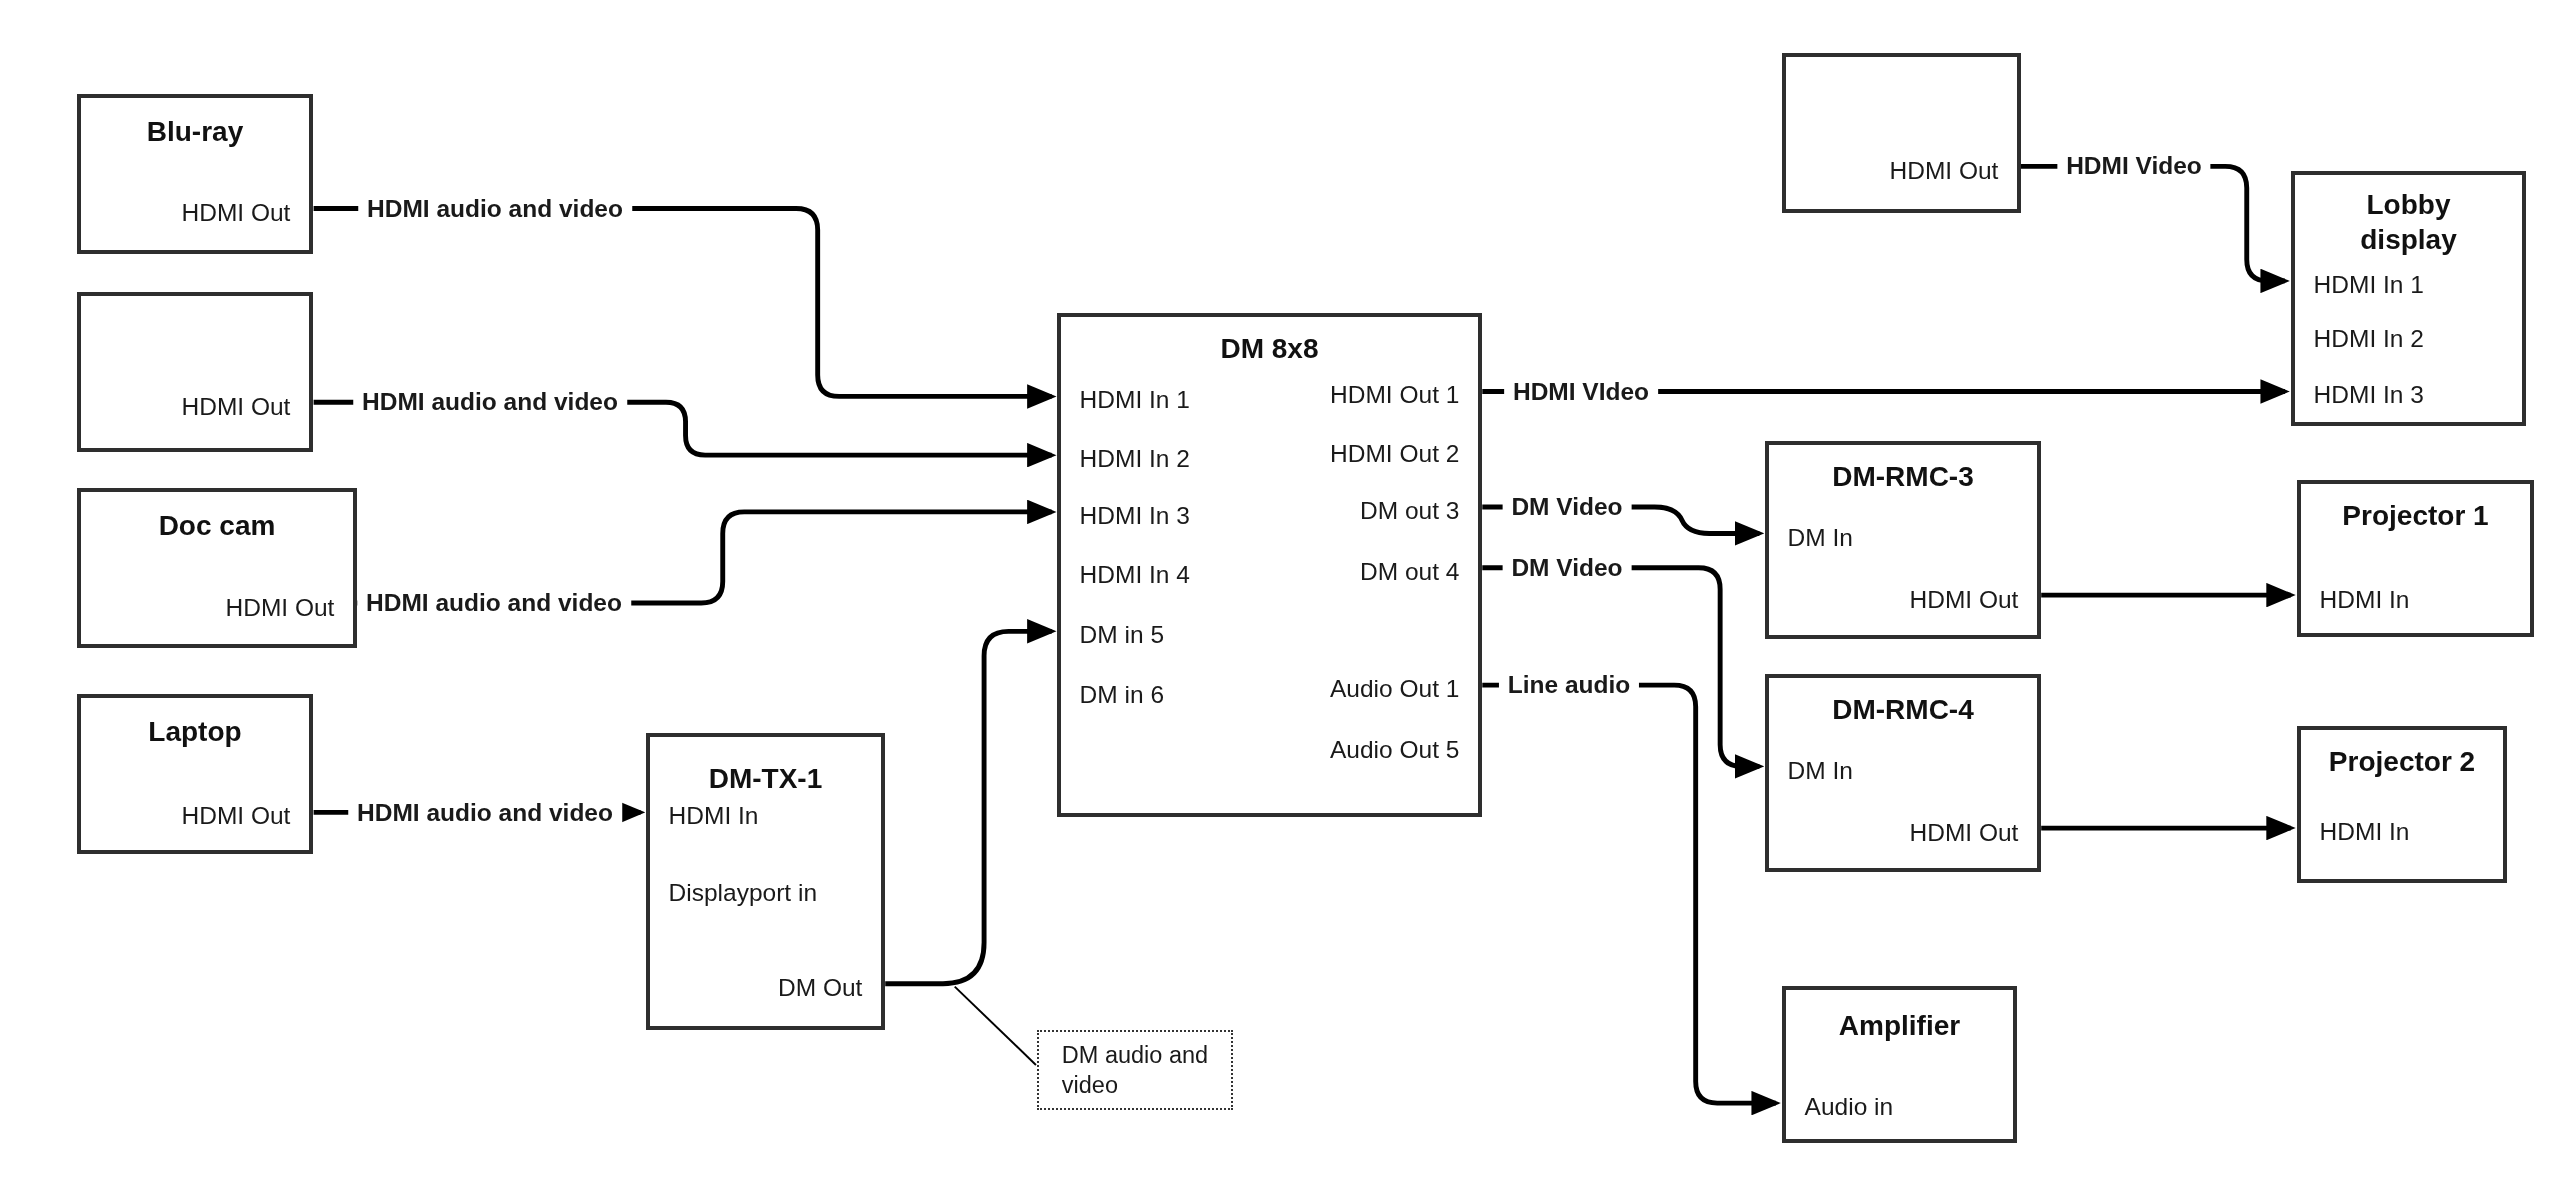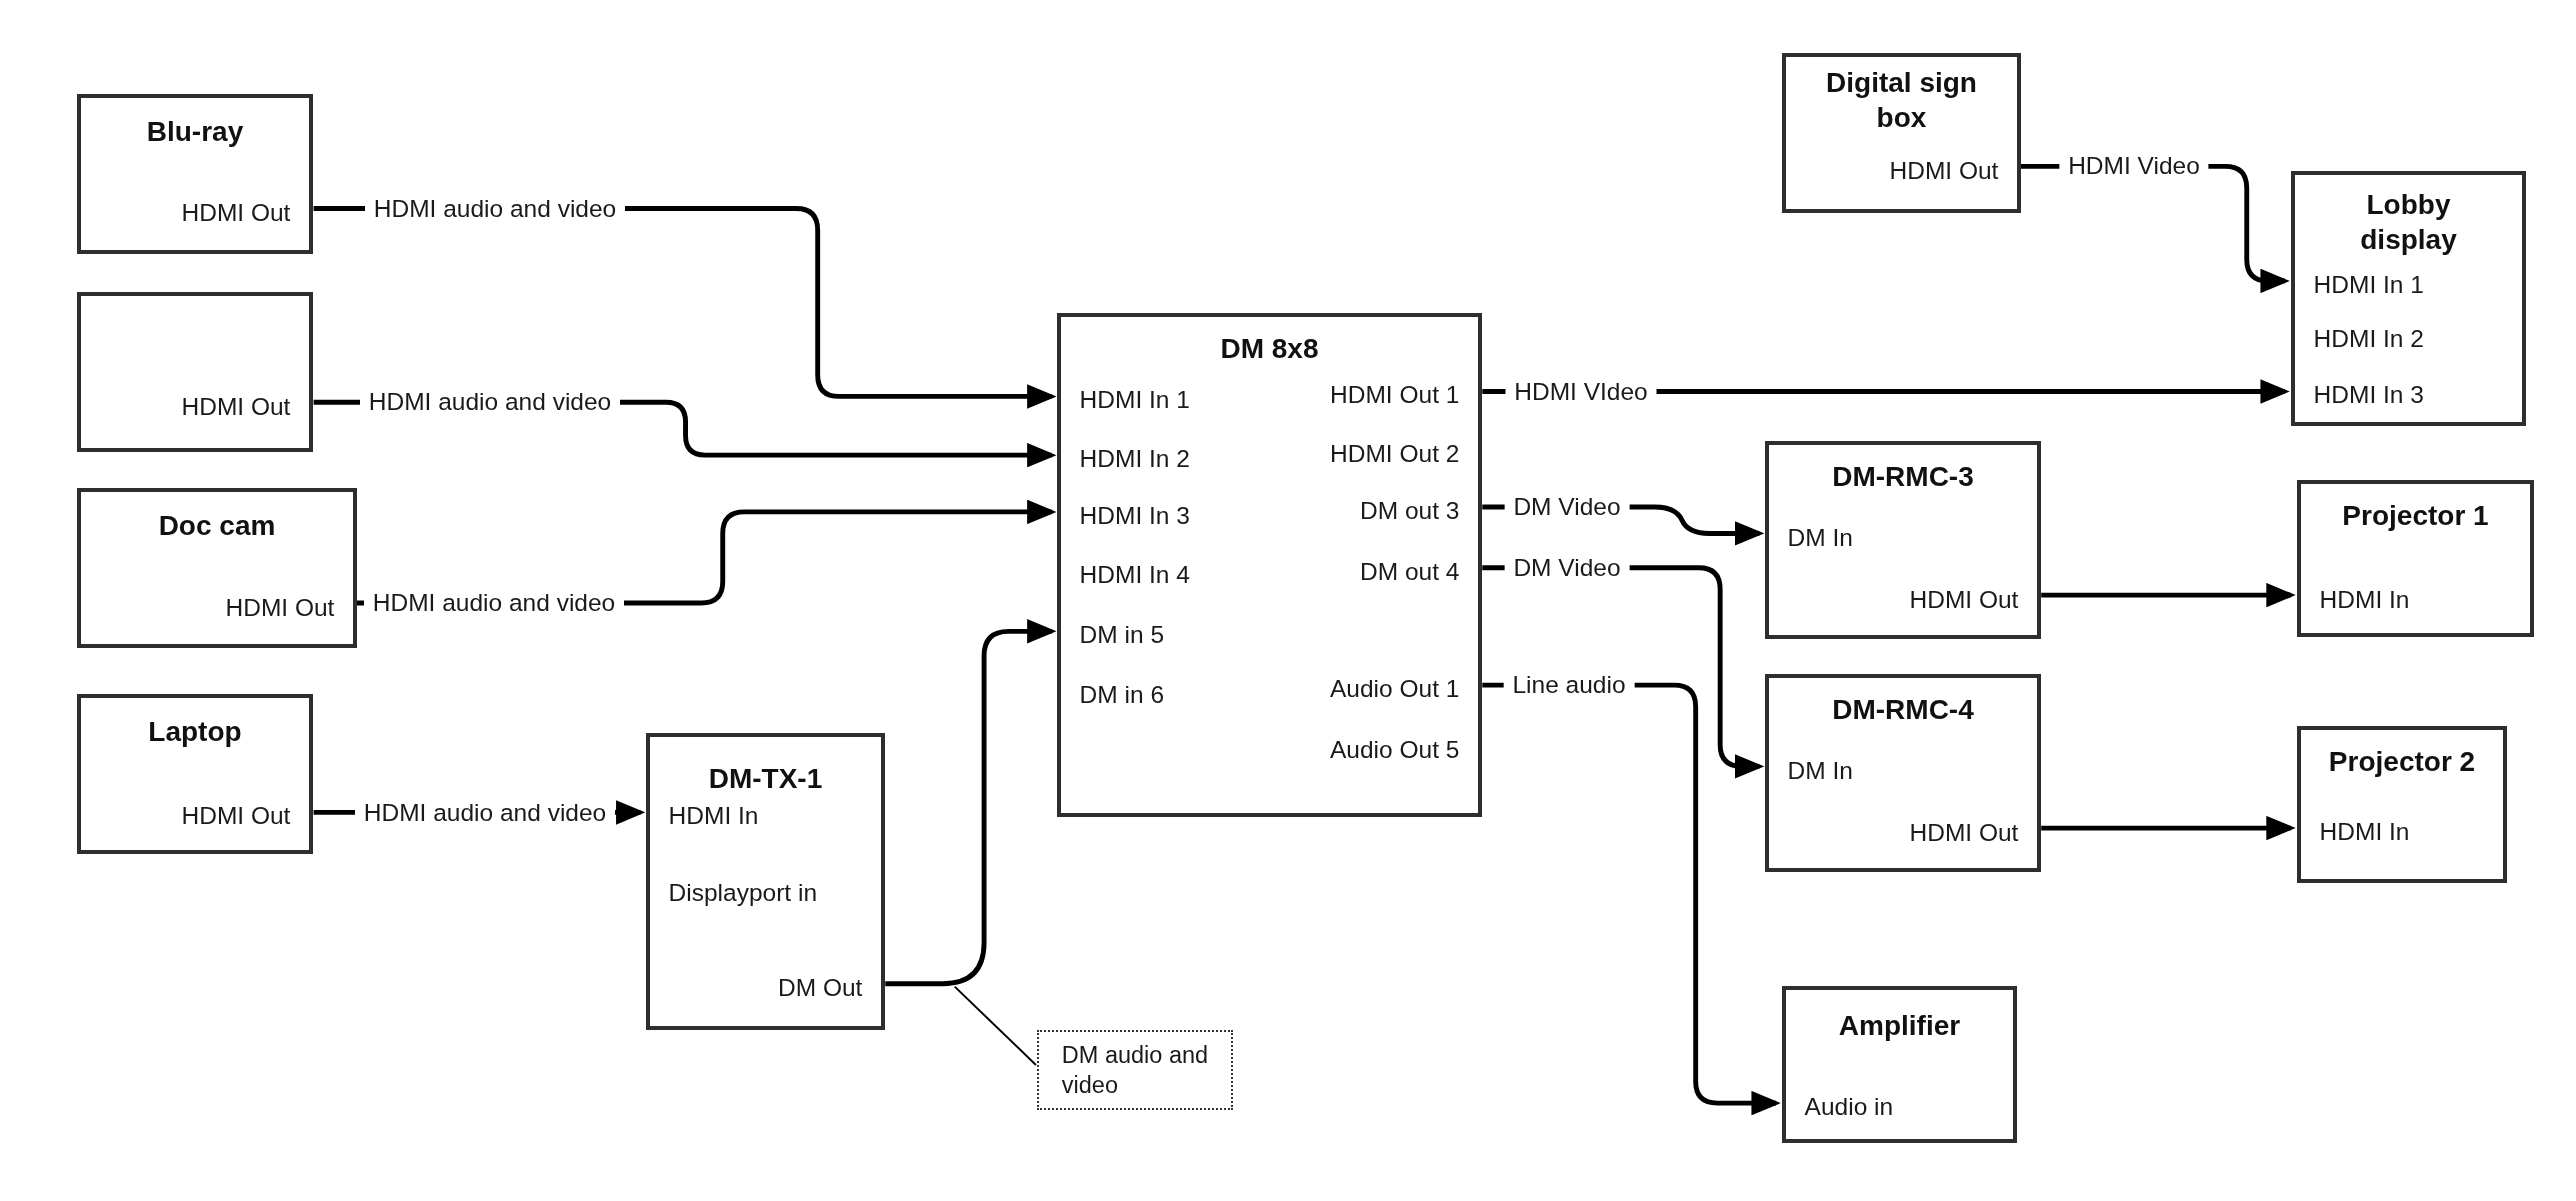--- a/index.html
+++ b/index.html
@@ -49,20 +49,21 @@
   .edge-label {
     position: absolute;
     transform: translate(-50%, -50%);
     background: #ffffff;
     padding: 2px 8.8px;
     font-size: 24.5px;
     line-height: 26.4px;
     color: #1a1a1a;
     white-space: nowrap;
     z-index: 3;
+    font-weight: bold;
   }
   .callout {
     position: absolute;
     box-sizing: border-box;
     border: 2px dotted #333333;
     background: #ffffff;
     display: flex;
     align-items: center;
     justify-content: center;
     text-align: left;
@@ -135,22 +136,20 @@
     <span class="port left" style="top:378px">DM in 6</span>
     <span class="port right" style="top:78px">HDMI Out 1</span>
     <span class="port right" style="top:137px">HDMI Out 2</span>
     <span class="port right" style="top:194px">DM out 3</span>
     <span class="port right" style="top:255px">DM out 4</span>
     <span class="port right" style="top:372px">Audio Out 1</span>
     <span class="port right" style="top:433px">Audio Out 5</span>
   </div>
 
   <div class="box" style="left:1782px;top:53px;width:239px;height:160px">
-    <div class="title" style="top:7.8px">Digital sign
-box</div>
     <span class="port right" style="top:114px">HDMI Out</span>
   </div>
 
   <div class="box" style="left:2291px;top:171px;width:235px;height:255px">
     <div class="title" style="top:11.7px">Lobby
 display</div>
     <span class="port left" style="top:110px">HDMI In 1</span>
     <span class="port left" style="top:164px">HDMI In 2</span>
     <span class="port left" style="top:220px">HDMI In 3</span>
   </div>

